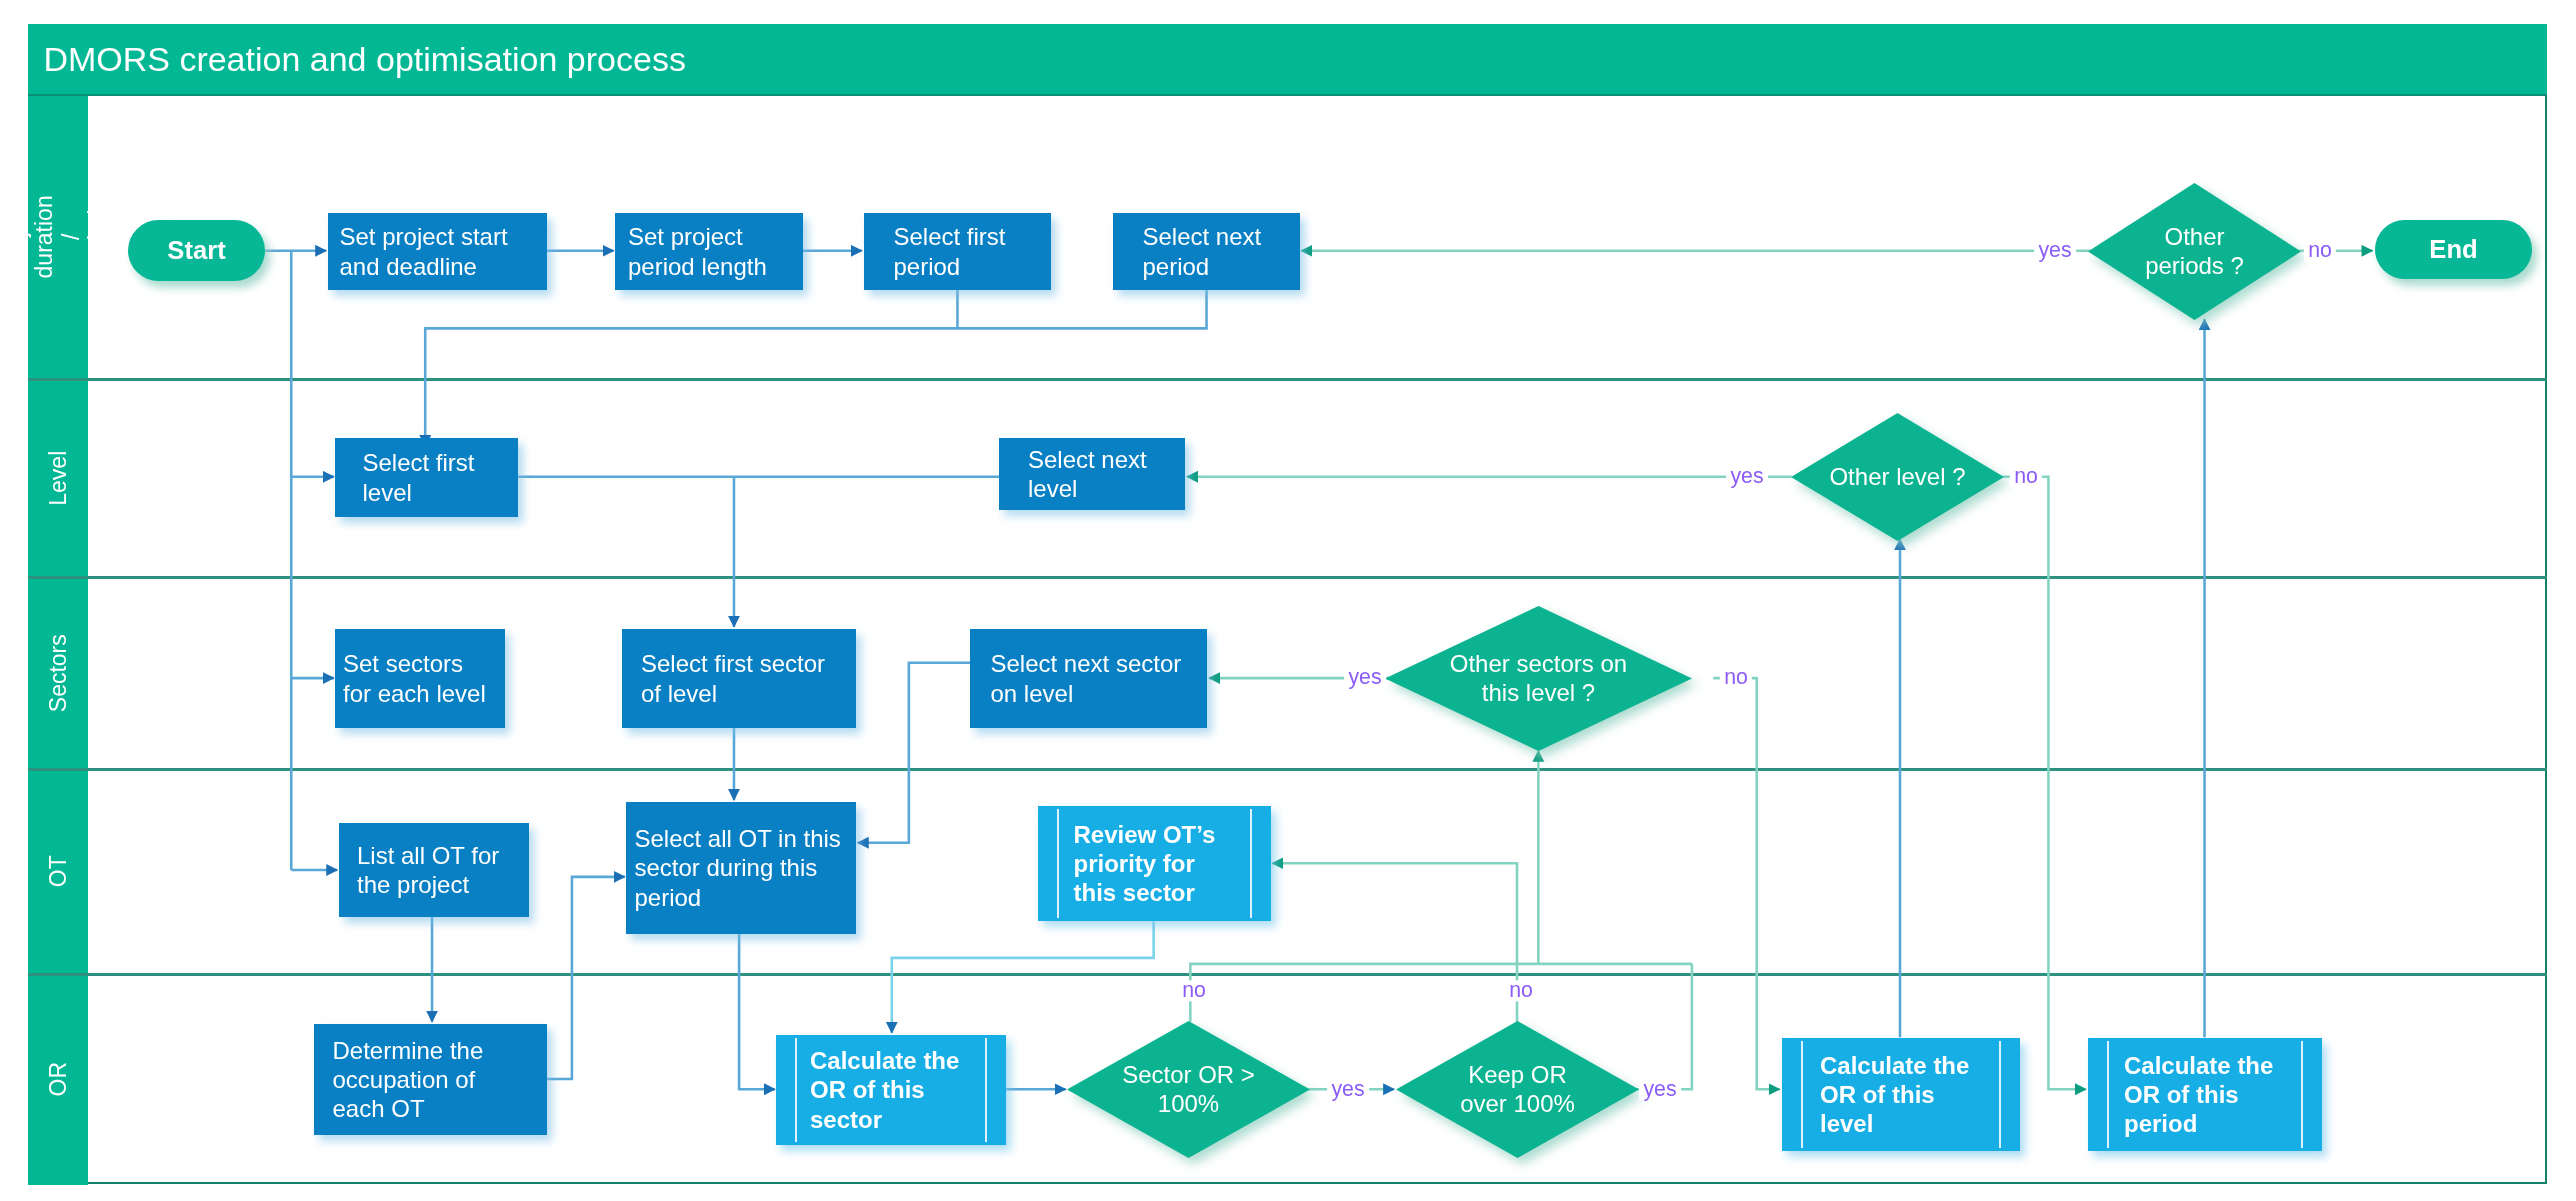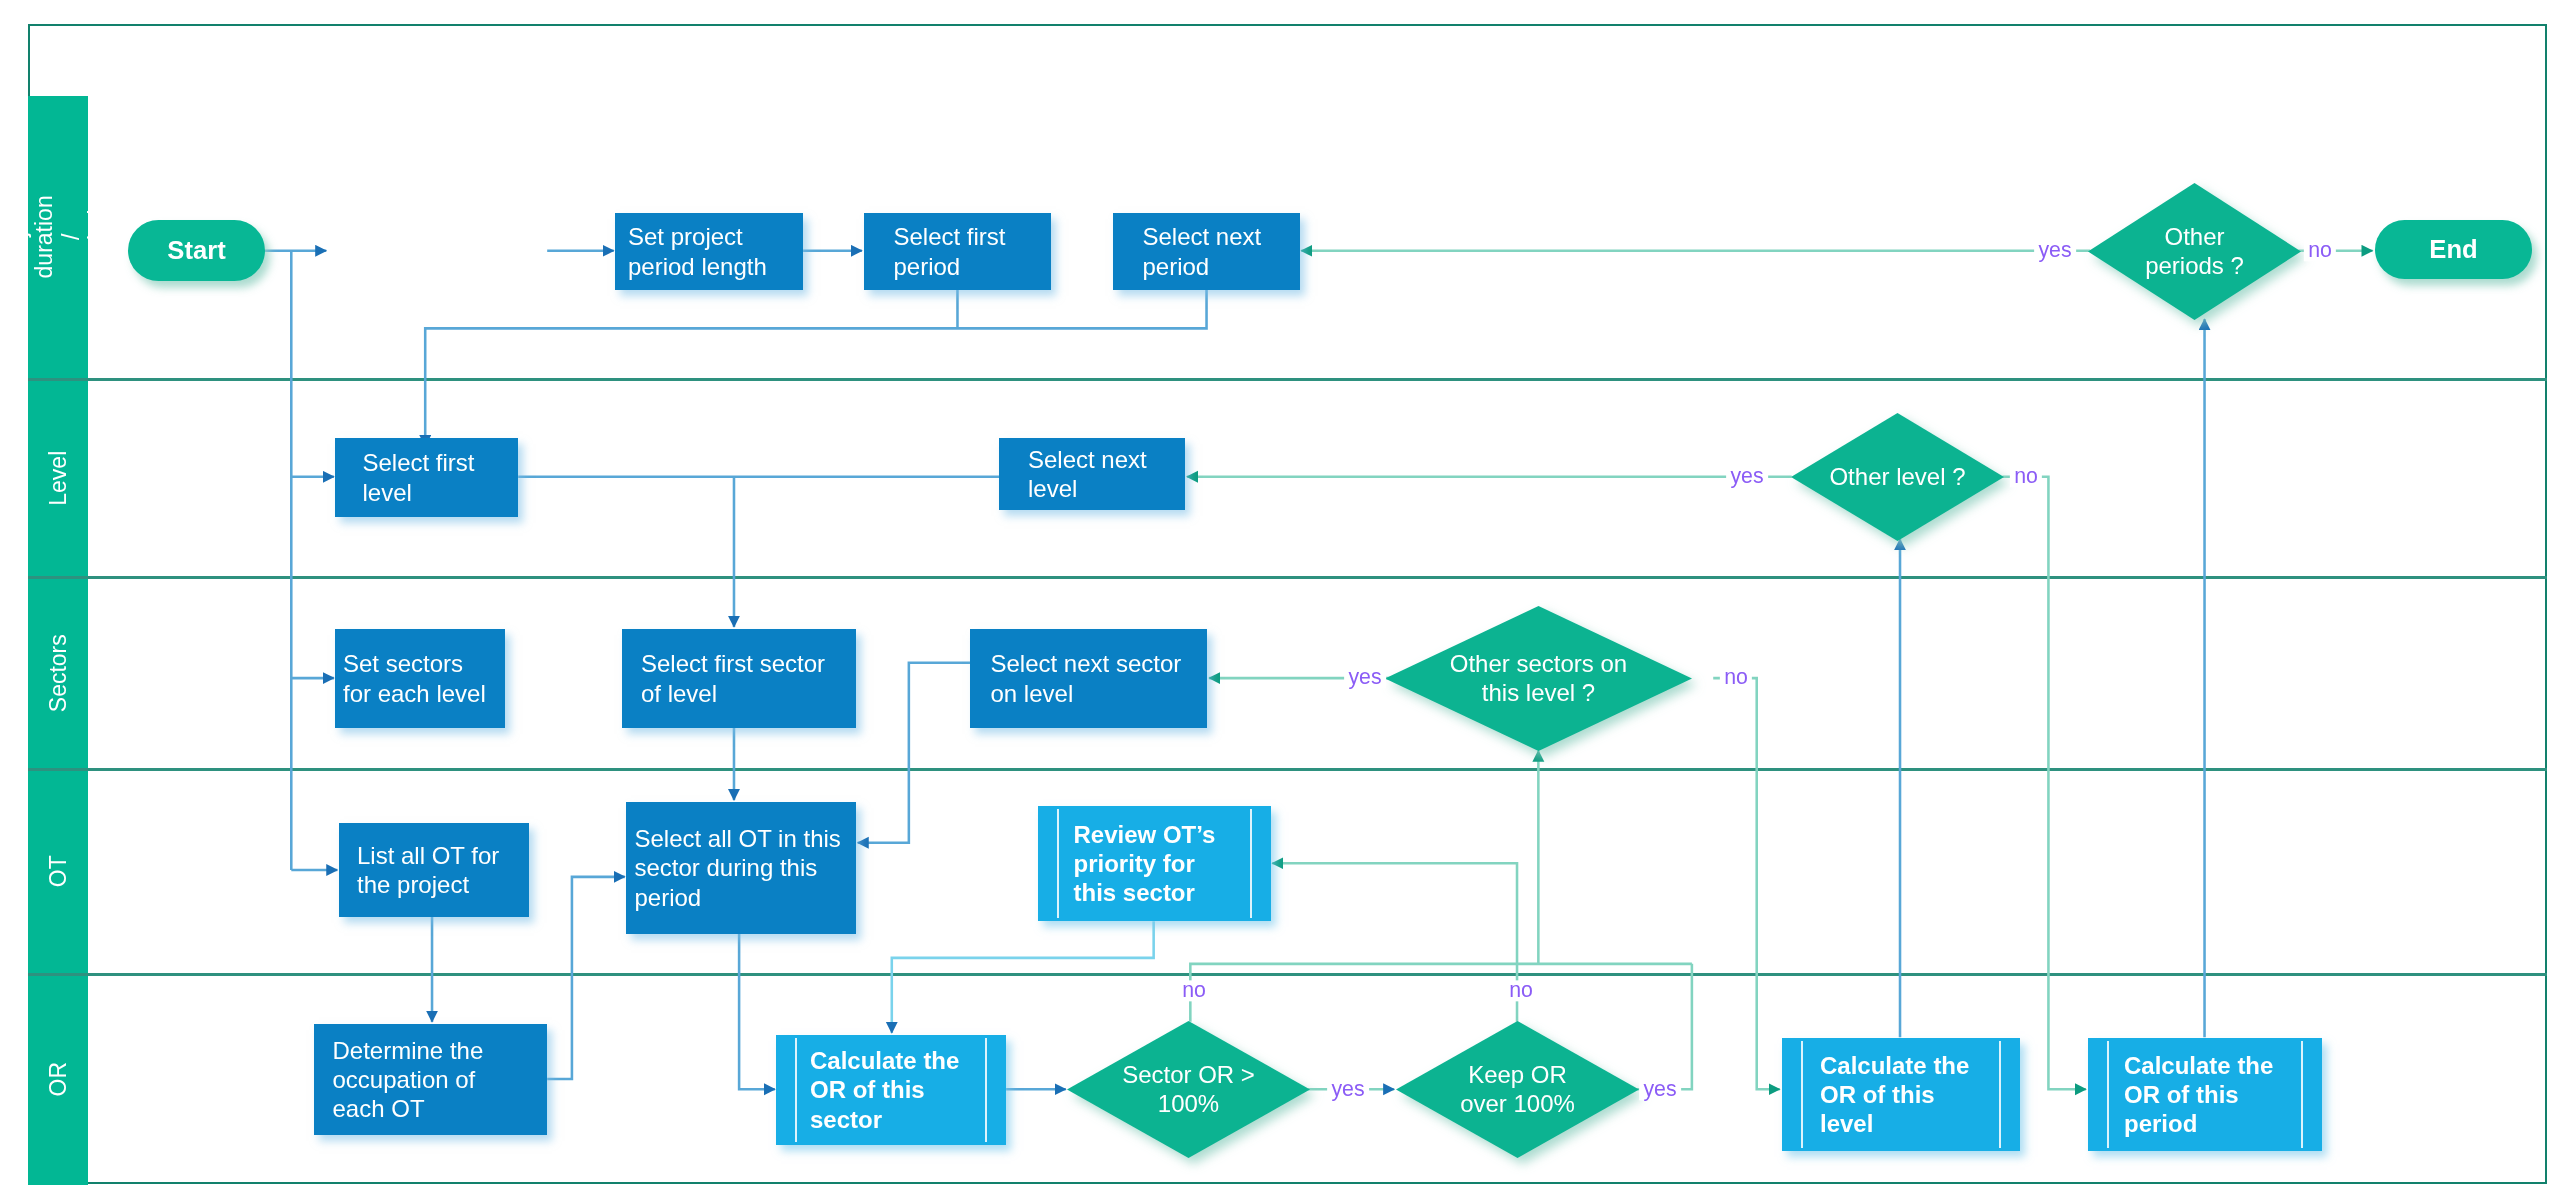--- a/index.html
+++ b/index.html
@@ -43,20 +43,23 @@
 
   svg.wires{position:absolute;left:0;top:0;z-index:0;}
   .node,.diamond,.elabel{z-index:2;}
 </style>
 </head>
 <body>
 
 <div class="page">
 
   <div class="frame"></div>
+  <div class="titlebar">
+    <span>DMORS creation and optimisation process</span>
+  </div>
   <div class="lanestrip"></div>
 
   <div class="lane-sep" style="top:378px"></div>
   <div class="lane-sep" style="top:576px"></div>
   <div class="lane-sep" style="top:768px"></div>
   <div class="lane-sep" style="top:973px"></div>
 
   <div class="lane-label tall" style="top:96px;height:282px">
       <span>Project duration / Periods</span>
     </div>
@@ -117,20 +120,23 @@
       <path d="M1918 1277 H1983 V1130"></path>
       <path d="M1803 1130 V880" marker-end="url(#ag)"></path>
       <path d="M1778 1198 V1012 H1491" marker-end="url(#ag)"></path>
       <path d="M1533 1277 H1634" marker-end="url(#ab)"></path>
     </g>
   </svg>
 
   <div class="node pill" style="left:128px;top:220px;width:137px;height:61px">
       <span>Start</span>
     </div>
+  <div class="node rect-dark" style="left:328px;top:213px;width:219px;height:77px">
+      <span style="width:196px">Set project start and deadline</span>
+    </div>
   <div class="node rect-dark" style="left:615px;top:213px;width:188px;height:77px">
       <span style="width:162px">Set project period length</span>
     </div>
   <div class="node rect-dark" style="left:864px;top:213px;width:187px;height:77px">
       <span style="width:128px">Select first period</span>
     </div>
   <div class="node rect-dark" style="left:1113px;top:213px;width:187px;height:77px">
       <span style="width:128px">Select next period</span>
     </div>
   <div class="diamond" style="left:2088px;top:183px;width:213px;height:137px">

